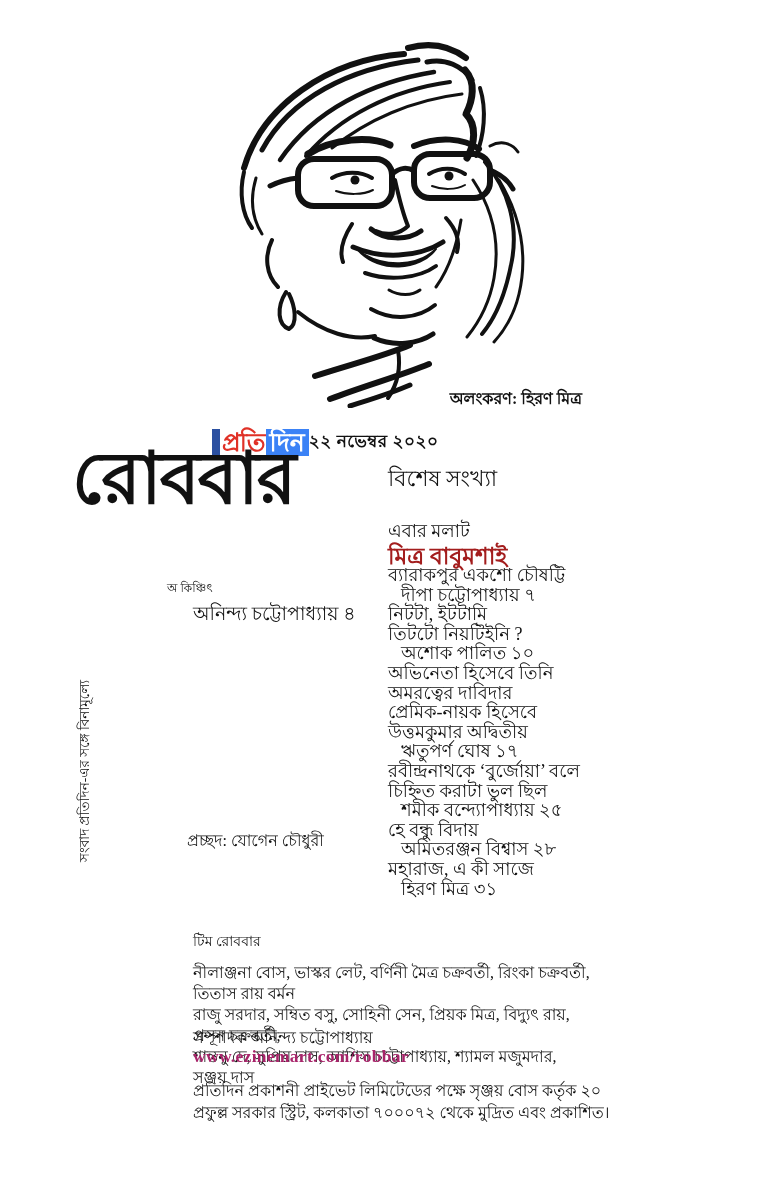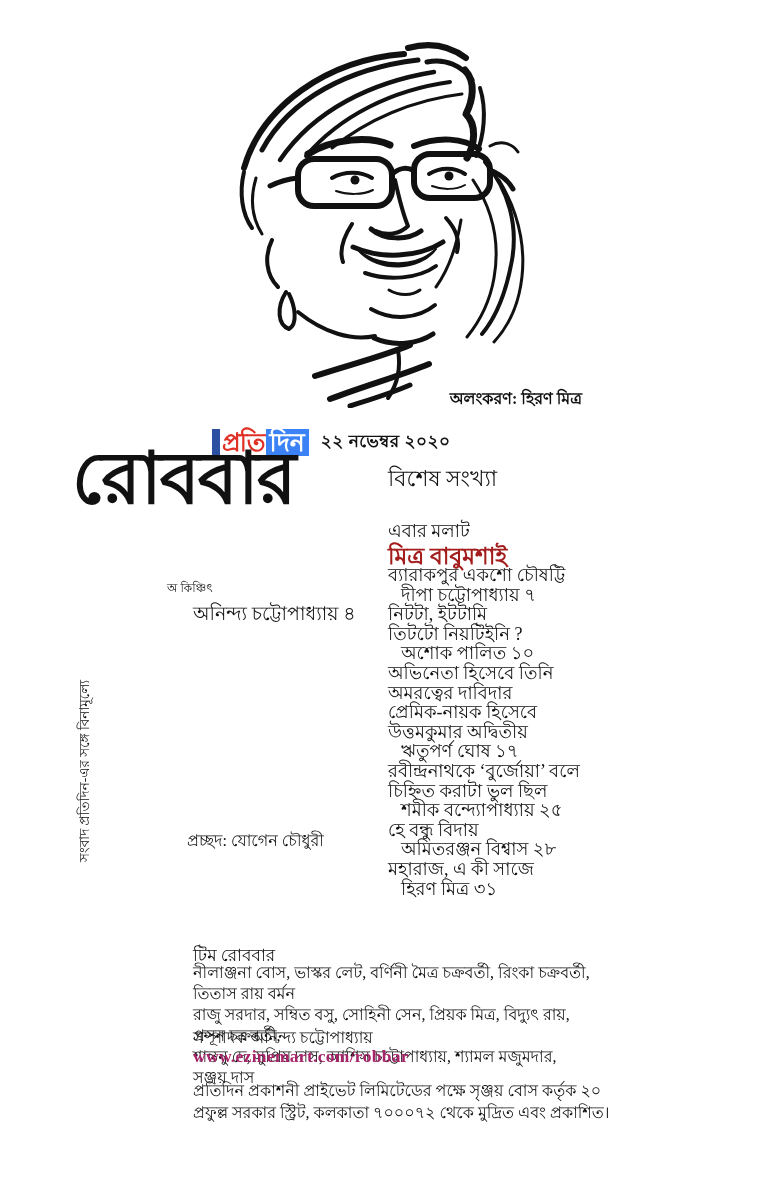--- a/index.html
+++ b/index.html
@@ -10,35 +10,35 @@
   }
   .abs{position:absolute;}
   
   .portrait{left:222px;top:28px;width:330px;height:380px;}
   .illus-caption{left:330px;top:386px;width:252px;text-align:right;font-size:16px;font-weight:bold;}
   
   .logo-row{left:196px;top:427px;height:30px;display:flex;align-items:center;padding-left:16px;}
   .logo-bar{width:8px;height:27px;background:#2b50a1;margin-right:2px;}
   .logo-pre{color:#e03127;font-weight:bold;font-size:25px;line-height:27px;letter-spacing:-1px;}
   .logo-post{background:#3b82f6;color:#fff;font-weight:bold;font-size:25px;line-height:26px;padding:1px 4px 0 4px;margin-left:1px;}
-  .issue-date{font-size:17px;font-weight:bold;margin-left:12px;letter-spacing:0.5px;}
+  .issue-date{font-size:17px;font-weight:bold;letter-spacing:0.5px;}
   .main-title{left:72px;top:438px;width:330px;font-size:72px;line-height:1.15;font-weight:bold;letter-spacing:-2px;}
   .special-issue{left:388px;top:461px;font-size:22px;}
   
   .cover-label{left:388px;top:517px;font-size:18px;}
   .cover-title{left:388px;top:538px;font-size:23px;font-weight:bold;}
   .toc{left:388px;top:566px;width:330px;font-size:18px;line-height:19.6px;}
   .toc .author{padding-left:13px;}
   
   .side-label{left:167px;top:579px;font-size:12px;}
   .side-author{left:193px;top:599px;font-size:19px;}
   .cover-credit{left:187px;top:828px;font-size:16px;}
   .spine{left:74px;top:862px;width:230px;font-size:13.5px;transform:rotate(-90deg);transform-origin:top left;white-space:nowrap;}
   
-  .team-heading{left:193px;top:930px;font-size:17px;margin-top:12px;}
+  .team-heading{left:193px;top:930px;font-size:14px;}
   .team-names{left:193px;top:962px;width:400px;font-size:16px;line-height:21px;}
   .editor-line{left:193px;top:1025px;font-size:16px;}
   .website{left:193px;top:1046px;font-size:17.5px;font-weight:bold;color:#a8246a;text-decoration:none;letter-spacing:0.3px;}
   .publisher{left:193px;top:1080px;width:420px;font-size:16px;line-height:21.5px;}
 </style>
 </head>
 <body>
 
 <div class="abs portrait">
   <svg viewBox="0 0 330 380" width="330" height="380">

